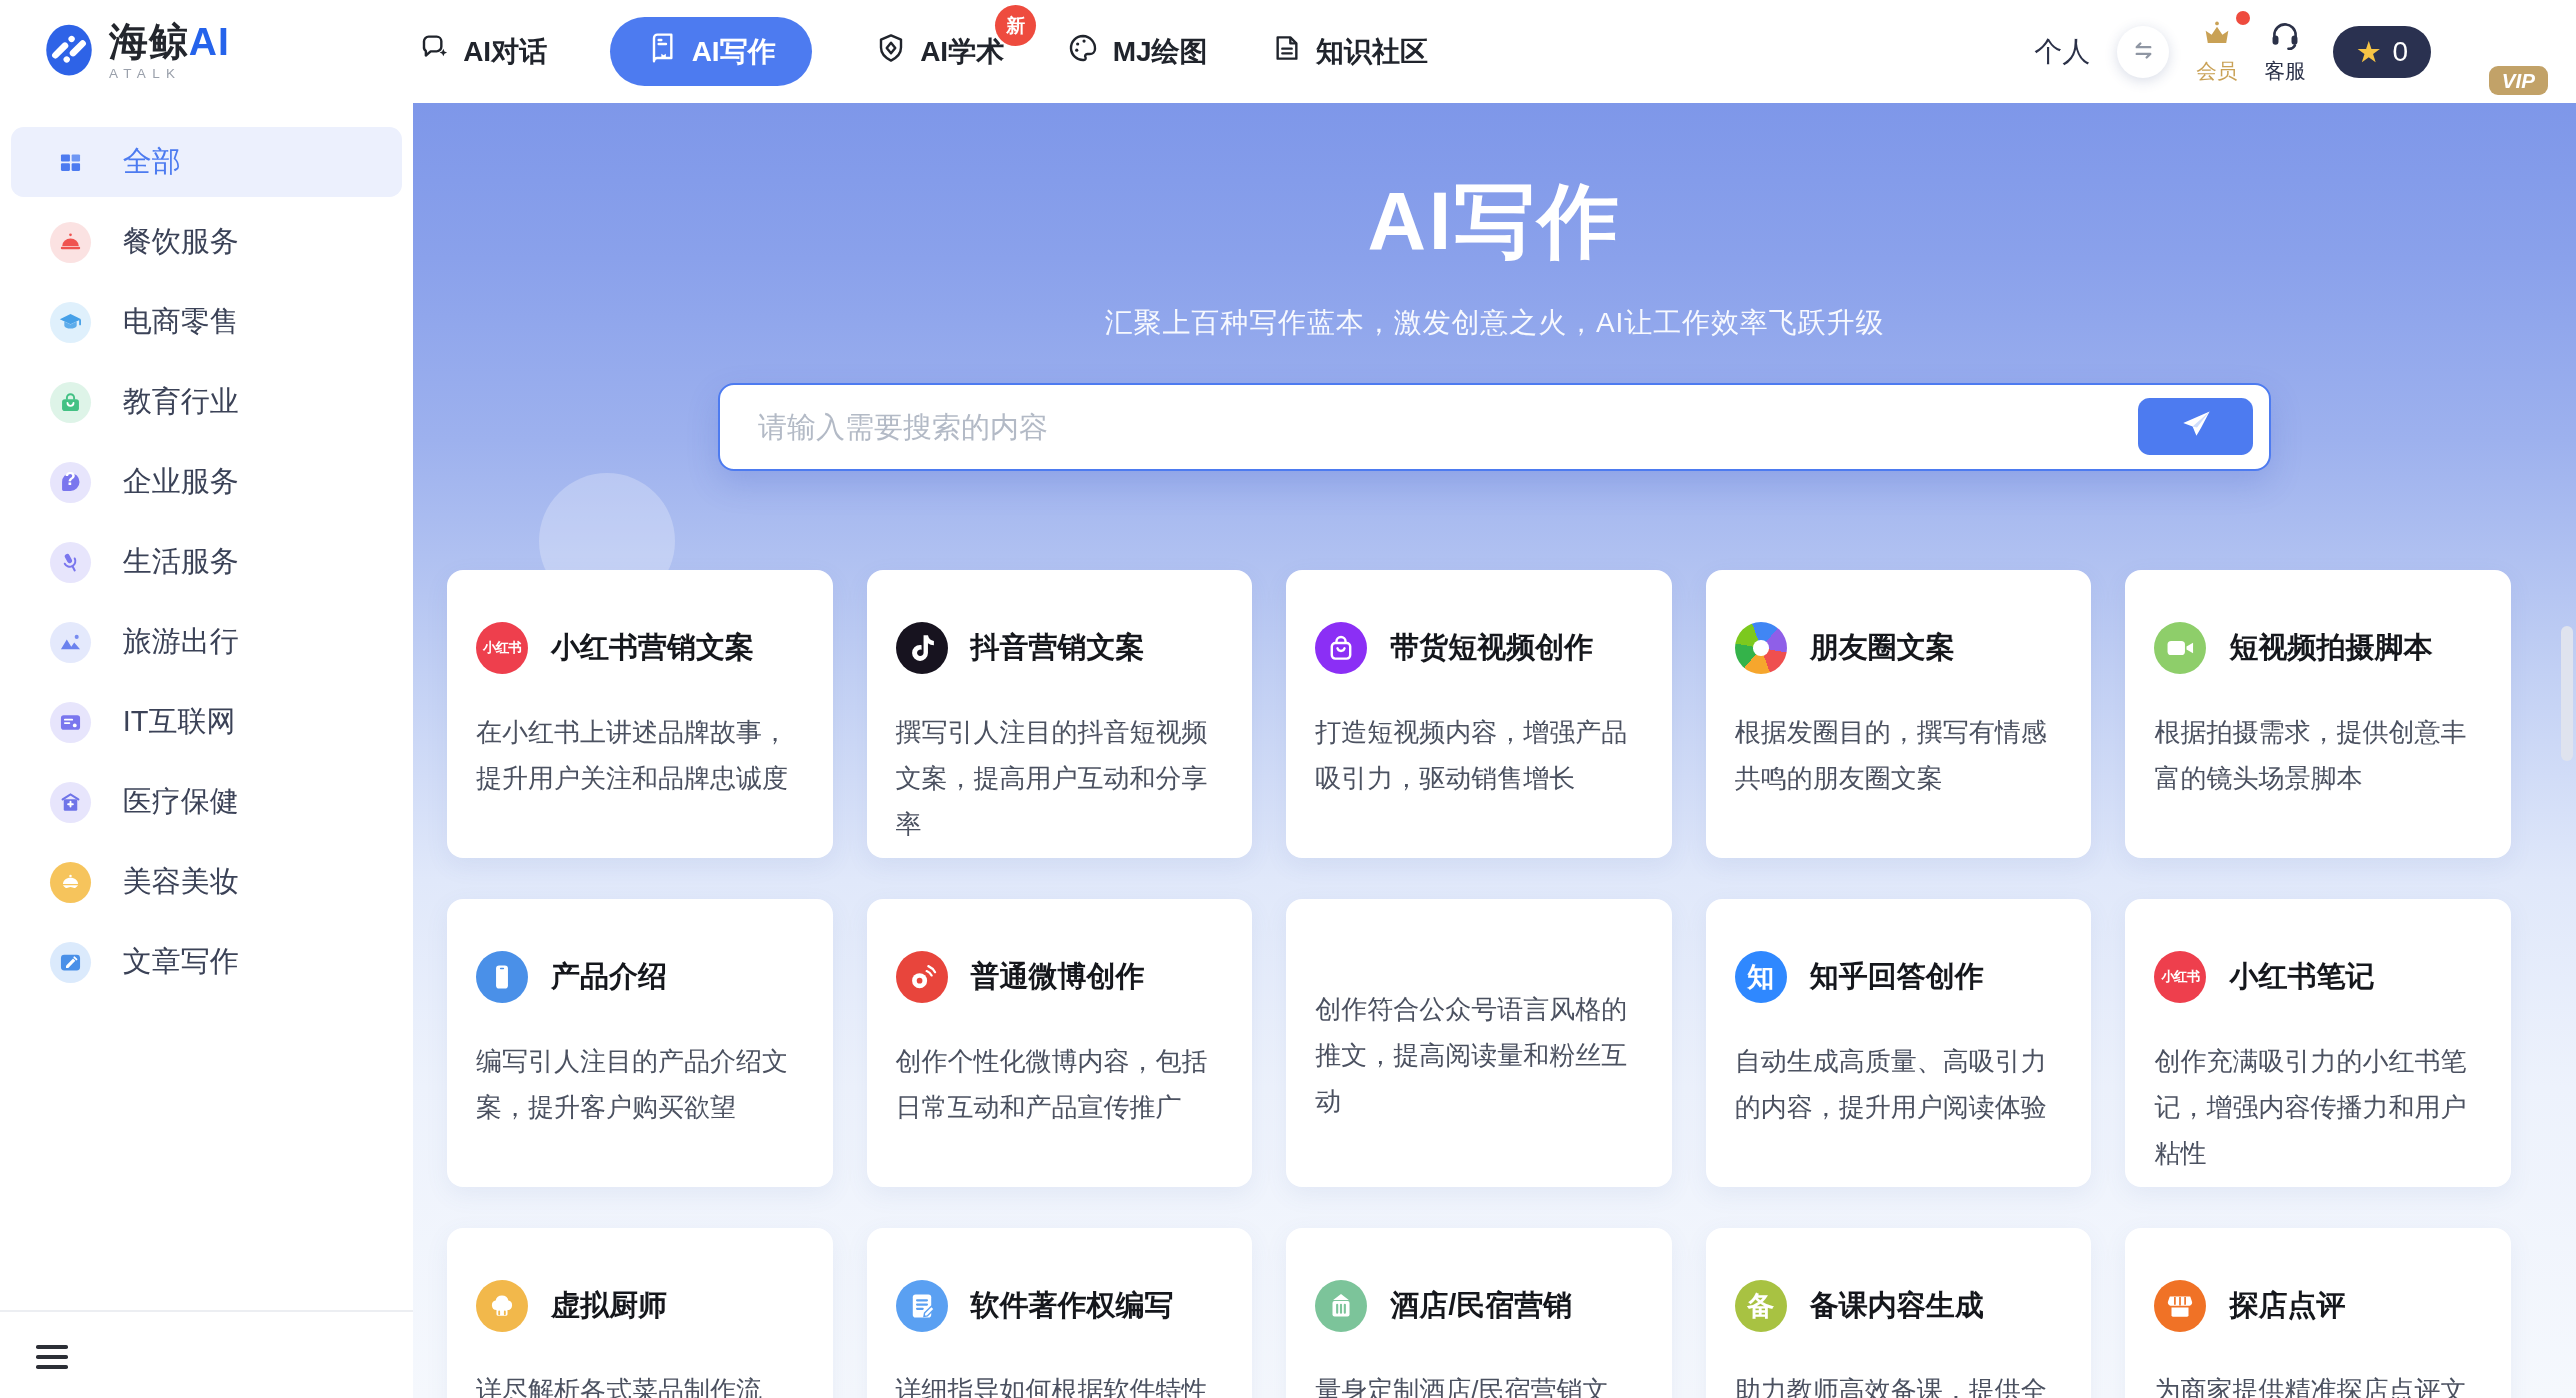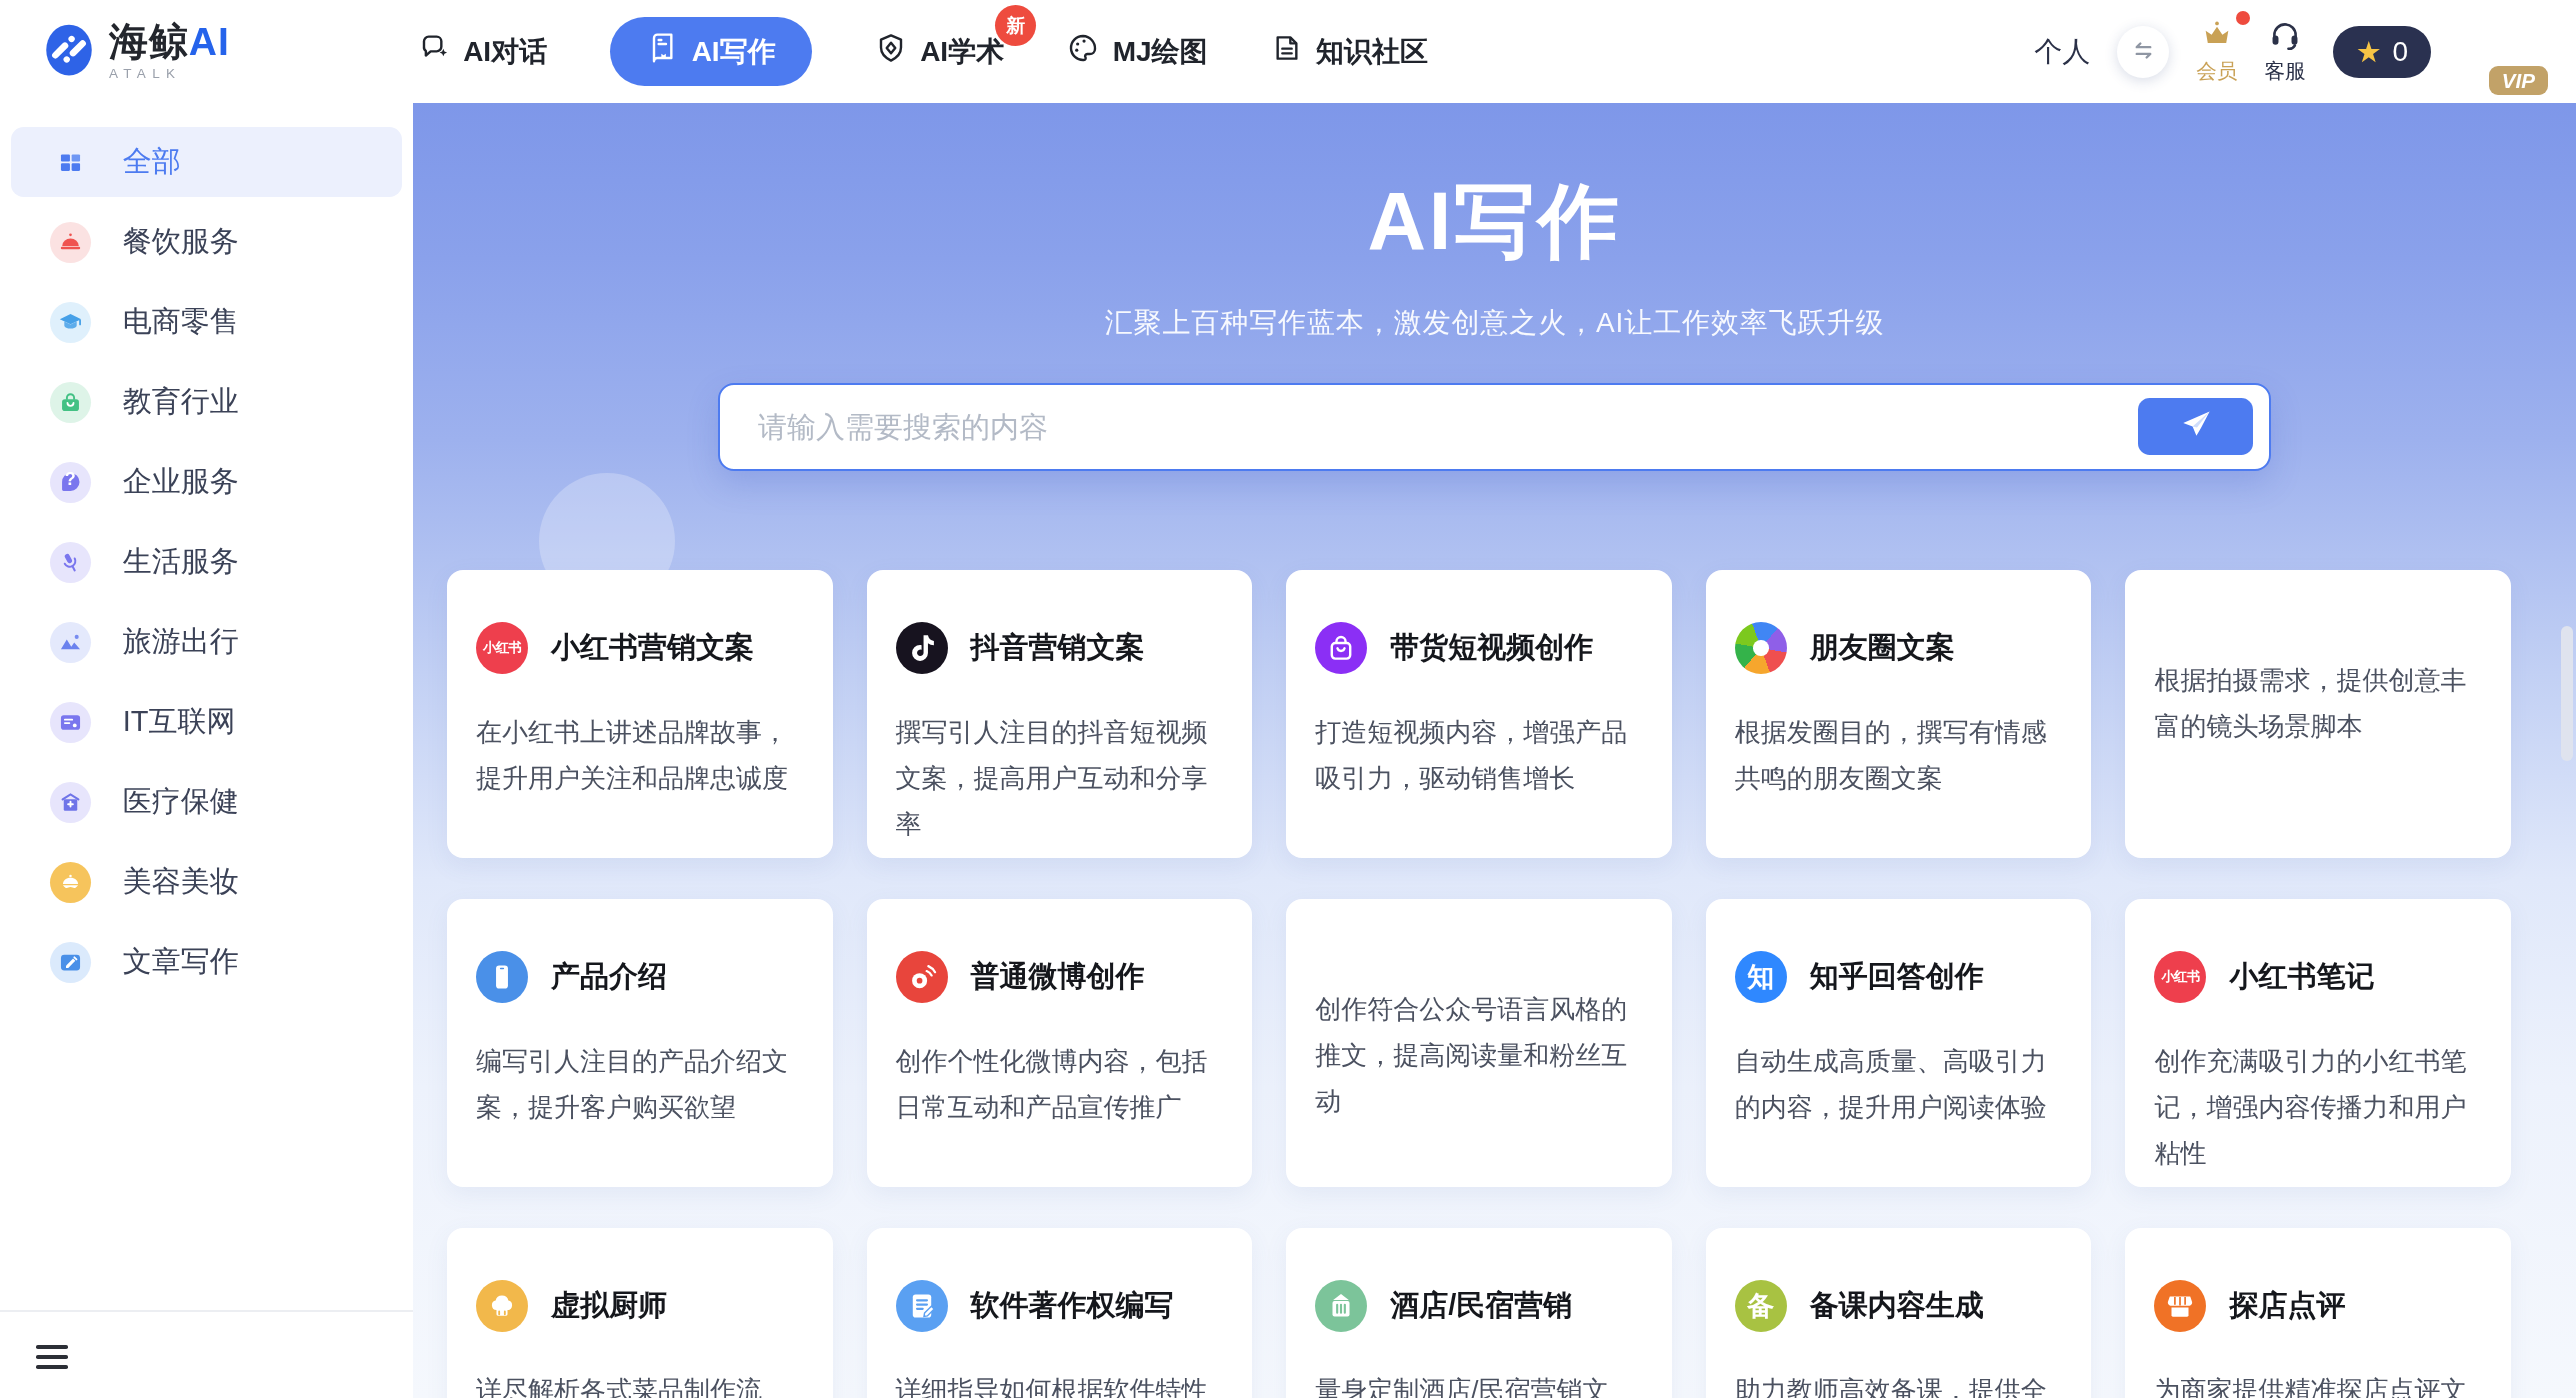--- a/index.html
+++ b/index.html
@@ -364,20 +364,29 @@
 
       <div class="card">
         <div class="card-head">
             <span class="card-icon pinwheel"></span>
             <span class="card-title">朋友圈文案</span>
           </div>
         <p class="card-desc">根据发圈目的，撰写有情感共鸣的朋友圈文案</p>
       </div>
 
       <div class="card">
+        <div class="card-head">
+            <span class="card-icon" style="background-color: rgb(142, 206, 106);">
+              <svg viewBox="0 0 24 24" fill="#fff">
+                <rect x="3.2" y="7" width="12.3" height="10" rx="2.6"></rect>
+                <path d="M16.6 11l4.6-2.7v7.4L16.6 13z"></path>
+              </svg>
+            </span>
+            <span class="card-title">短视频拍摄脚本</span>
+          </div>
         <p class="card-desc">根据拍摄需求，提供创意丰富的镜头场景脚本</p>
       </div>
 
       <div class="card">
         <div class="card-head">
             <span class="card-icon" style="background-color: rgb(74, 144, 232);">
               <svg viewBox="0 0 24 24">
                 <rect x="7.8" y="3.8" width="8.4" height="16.4" rx="2.2" fill="#fff"></rect>
                 <rect x="10.5" y="5.4" width="3" height="1.1" rx=".55" fill="#4a90e8"></rect>
               </svg>

